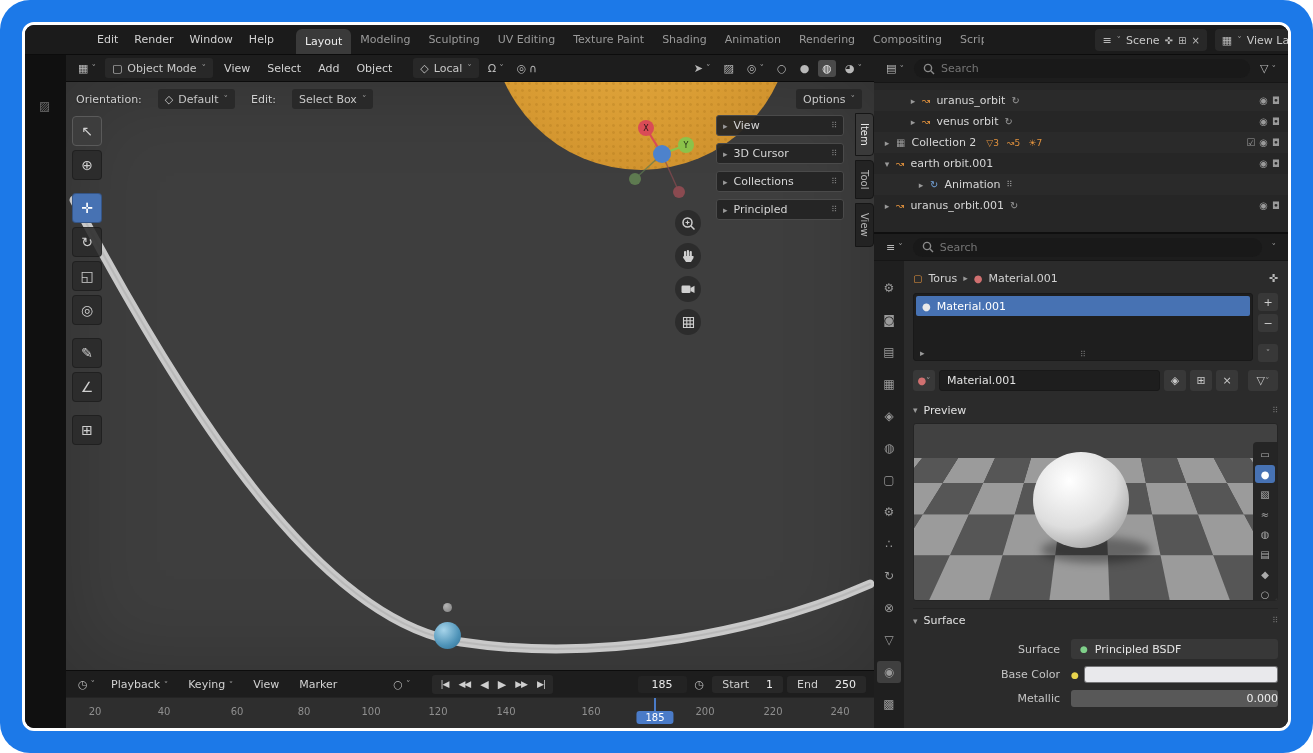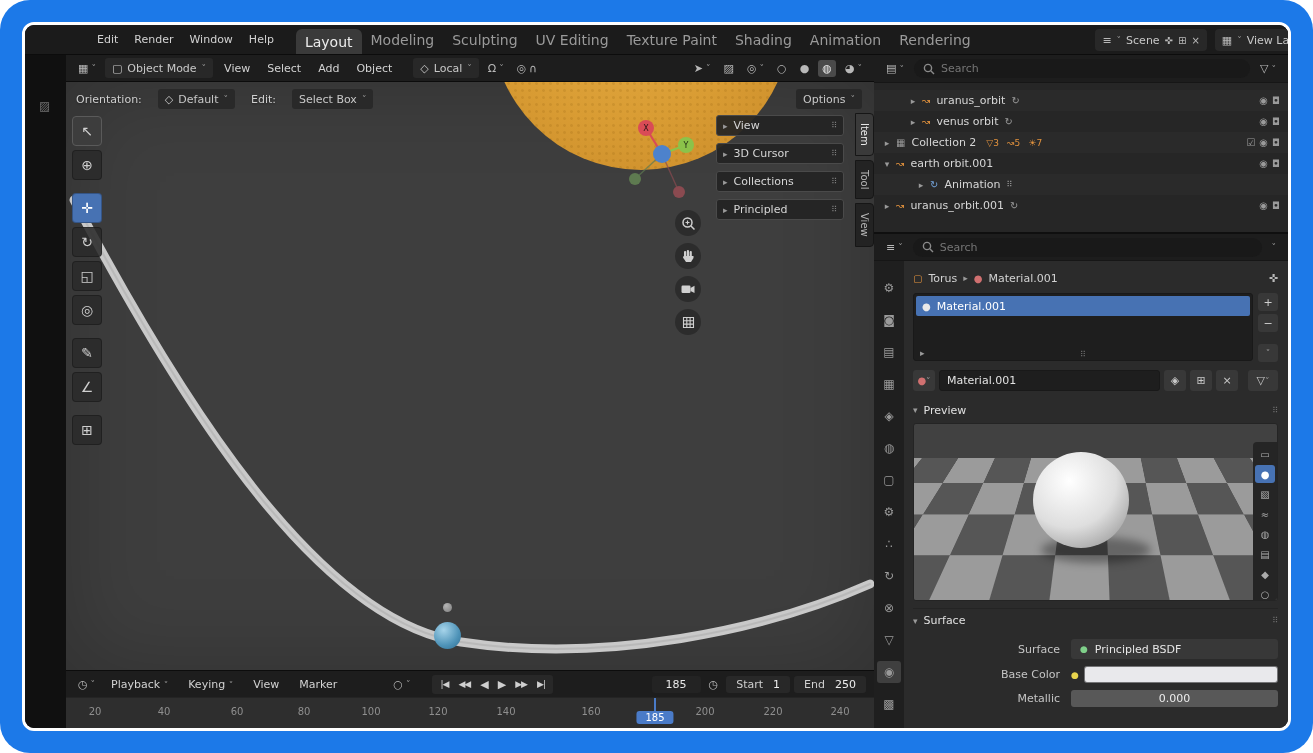--- a/index.html
+++ b/index.html
@@ -4,21 +4,21 @@
 <style>
   *{box-sizing:border-box;margin:0;padding:0}
   html,body{background:#fff}
   body{font-family:"DejaVu Sans","Liberation Sans",sans-serif;font-size:11px;color:#c8c8c8;-webkit-font-smoothing:antialiased}
   .frame{position:relative;width:1313px;height:753px;background:#1c79e8;border-radius:30px;padding:22px}
   .inner{position:relative;width:100%;height:100%;background:#0f0f0f;border:3px solid #fff;border-radius:12px;overflow:hidden}
   
   .topbar{position:absolute;left:0;top:0;right:0;height:30px;background:#1b1b1b;display:flex;align-items:center;padding-left:64px;border-bottom:1px solid #0c0c0c}
   .menu{padding:3px 8px;border-radius:3px;color:#d2d2d2;white-space:nowrap;cursor:default}
   .ws-tabs{display:flex;align-items:stretch;height:100%;margin-left:14px;width:688px;overflow:hidden}
-  .ws-tab{display:flex;align-items:center;padding:0 9px;color:#9a9a9a;font-size:14px;white-space:nowrap}
+  .ws-tab{display:flex;align-items:center;padding:0 9px;color:#9a9a9a;font-size:11px;white-space:nowrap}
   .ws-tab.active{background:#3a3a3a;color:#ececec;border-radius:6px 6px 0 0;margin-top:4px}
   .topbar-right{position:absolute;right:-26px;top:4px;display:flex;gap:8px;align-items:center}
   .tb-widget{display:flex;align-items:center;gap:5px;background:#282828;border-radius:4px;padding:2px 7px;height:22px;white-space:nowrap}
   .chev{font-size:9px;color:#9a9a9a}
   .ticon{font-size:11px;color:#b8b8b8}
   .ticon.small{font-size:10px}
   
   .dd{display:flex;align-items:center;gap:5px;background:#282828;border-radius:3px;padding:2px 7px;height:20px;white-space:nowrap}
   .sp{flex:1}
   
@@ -52,21 +52,21 @@
   .side-tabs{position:absolute;left:789px;top:31px;width:19px;display:flex;flex-direction:column;gap:4px}
   .side-tab{writing-mode:vertical-rl;padding:9px 3px;background:#232323;color:#b5b5b5;font-size:10px;border-radius:0 4px 4px 0;border:1px solid #161616}
   .side-tab.active{background:#3a3a3a;color:#ececec}
   .nav-gizmo{position:absolute;left:540px;top:20px}
   .nav-btn{position:absolute;width:26px;height:26px;border-radius:50%;background:rgba(38,38,38,.72);display:flex;align-items:center;justify-content:center;color:#d0d0d0}
   
   .tl-header{position:absolute;left:41px;top:645px;width:808px;height:27px;background:#1d1d1d;display:flex;align-items:center;gap:4px;padding:0 8px;border-top:1px solid #0c0c0c}
   .tl-ctrl-group{display:flex;align-items:center;gap:2px;background:#282828;border-radius:3px;padding:1px 4px;margin-left:14px}
   .tl-btn{padding:2px 4px;color:#cfcfcf;font-size:9px;letter-spacing:-1px}
   .tl-field{background:#232323;border-radius:3px;padding:2px 14px;color:#e8e8e8}
-  .tl-range{display:flex;gap:10px;background:#282828;border-radius:3px;padding:2px 10px;color:#cfcfcf}
+  .tl-range{display:flex;gap:17px;background:#282828;border-radius:3px;padding:2px 10px;color:#cfcfcf}
   .ruler{position:absolute;left:41px;top:672px;width:808px;height:31px;background:#2e2e2e;overflow:hidden;border-top:1px solid #242424}
   .tick{position:absolute;top:8px;transform:translateX(-50%);color:#8f8f8f;font-size:10px}
   .ph-line{position:absolute;left:588px;top:0;width:2px;height:18px;background:#4a7bc8}
   .ph-badge{position:absolute;left:589px;top:13px;transform:translateX(-50%);background:#4a7bc8;color:#fff;font-size:10px;padding:1px 9px;border-radius:3px}
   
   .outliner{position:absolute;left:849px;top:30px;width:414px;height:177px;background:#262626}
   .o-header{height:28px;background:#1d1d1d;display:flex;align-items:center;gap:6px;padding:0 8px;border-bottom:1px solid #161616}
   .search{flex:1;display:flex;align-items:center;gap:6px;background:#191919;height:19px;border-radius:10px;padding:0 9px}
   .search input{flex:1;background:none;border:none;outline:none;color:#cfcfcf;font-size:11px;font-family:inherit}
   .search input::placeholder{color:#757575}
@@ -109,21 +109,21 @@
   .psphere-shadow{position:absolute;left:50%;top:64%;transform:translateX(-50%);width:110px;height:26px;border-radius:50%;background:rgba(0,0,0,.35);filter:blur(4px)}
   .psphere{position:absolute;left:46%;top:16%;transform:translateX(-50%);width:96px;height:96px;border-radius:50%;background:radial-gradient(circle at 38% 30%,#fff,#dedede 52%,#a3a3a3 84%,#8a8a8a)}
   .pstrip{position:absolute;right:0;top:18px;width:24px;background:#252525;border-radius:4px 0 0 4px;display:flex;flex-direction:column;gap:2px;padding:3px 2px}
   .pbtn{width:20px;height:18px;border-radius:3px;display:flex;align-items:center;justify-content:center;color:#ababab;font-size:10px}
   .pbtn.active{background:#4772b3;color:#fff}
   .prow{display:flex;align-items:center;margin-top:7px}
   .plabel{width:158px;text-align:right;padding-right:11px;color:#c4c4c4}
   .btn-value{flex:1;display:flex;align-items:center;gap:7px;background:#383838;border-radius:3px;height:20px;padding:0 9px;color:#e6e6e6}
   .kf-dot{color:#e8d44d;font-size:9px;margin-right:5px}
   .swatch{flex:1;height:17px;background:#e9e9ec;border-radius:3px;border:1px solid rgba(0,0,0,.5)}
-  .slider{flex:1;height:17px;background:#585858;border-radius:3px;display:flex;align-items:center;justify-content:center;color:#ececec}
+  .slider{flex:1;height:17px;background:#585858;border-radius:3px;display:flex;align-items:center;justify-content:flex-end;color:#ececec}
   .g-x{fill:#d94b56}.g-y{fill:#8bc34a}.g-z{fill:#4d82cc}
 </style>
 </head>
 <body>
 
 <div class="frame">
 <div class="inner">
 
   <div class="topbar">
     <span class="menu">Edit</span>

